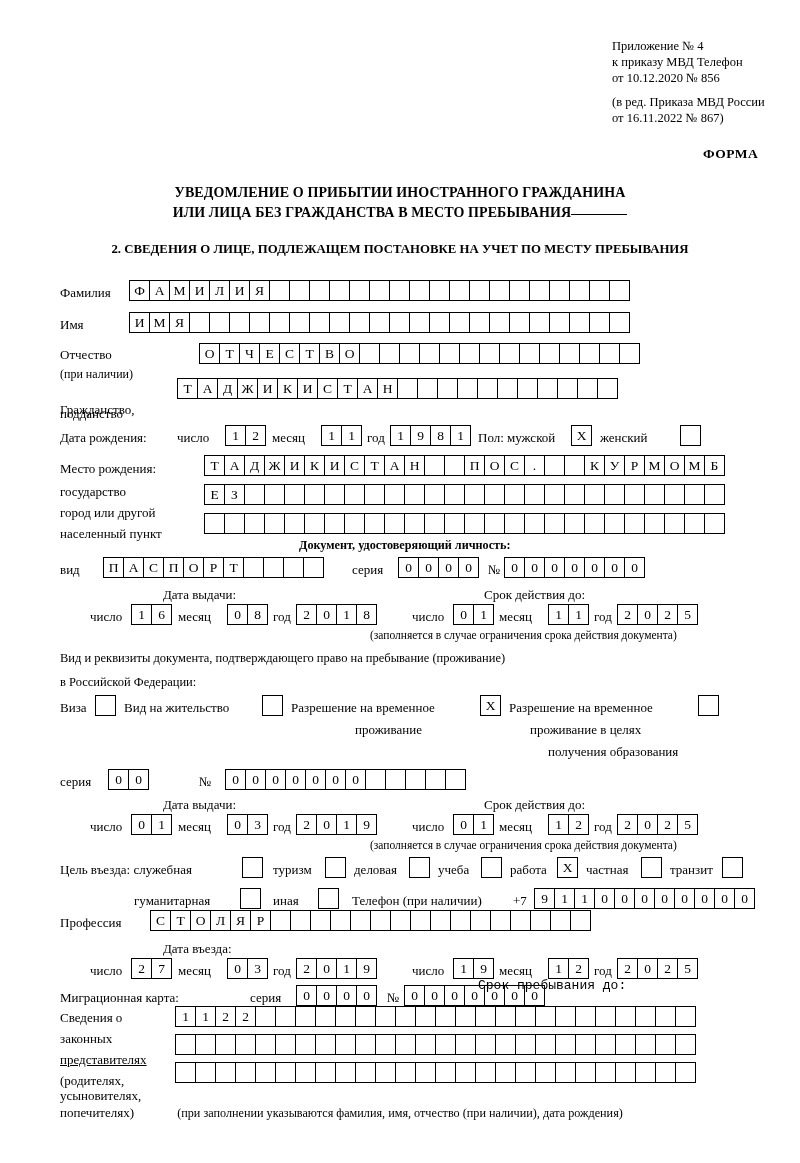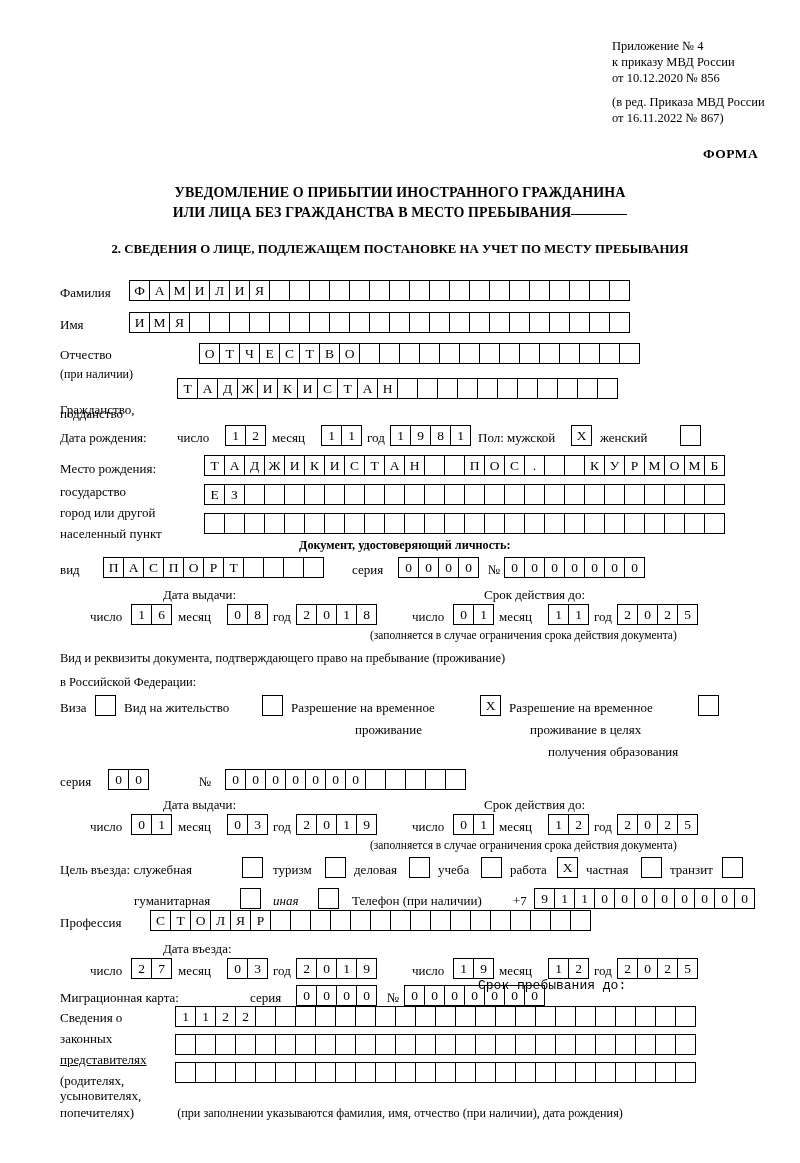--- a/index.html
+++ b/index.html
@@ -117,21 +117,21 @@
     font-size: 12.2px;
   }
 </style>
 </head>
 <body>
 
 <div class="page">
 
   <div class="hdr">
     <div>Приложение № 4</div>
-    <div>к приказу МВД России</div>
+    <div>к приказу МВД Телефон</div>
     <div>от 10.12.2020 № 856</div>
     <div class="gap"></div>
     <div>(в ред. Приказа МВД России</div>
     <div>от 16.11.2022 № 867)</div>
   </div>
   <div class="forma">ФОРМА</div>
 
   <div class="title">
     <span>УВЕДОМЛЕНИЕ О ПРИБЫТИИ ИНОСТРАННОГО ГРАЖДАНИНА</span><br>
     <span>ИЛИ ЛИЦА БЕЗ ГРАЖДАНСТВА В МЕСТО ПРЕБЫВАНИЯ</span><span class="ul"></span>
@@ -518,21 +518,21 @@
   <div class="box" id="purpose-study-box" style="left:481px; top:857px;"></div>
   <div class="lbl" style="left:510px; top:862px;">работа</div>
   <div class="box" id="purpose-work-box" style="left:557px; top:857px;">X</div>
   <div class="lbl" style="left:586px; top:862px;">частная</div>
   <div class="box" id="purpose-private-box" style="left:641px; top:857px;"></div>
   <div class="lbl" style="left:670px; top:862px;">транзит</div>
   <div class="box" id="purpose-transit-box" style="left:722px; top:857px;"></div>
 
   <div class="lbl" style="left:134px; top:893px;">гуманитарная</div>
   <div class="box" id="purpose-humanitarian-box" style="left:240px; top:888px;"></div>
-  <div class="lbl" style="left:273px; top:893px;font-style:italic;">иная</div>
+  <div class="lbl" style="left:273px; top:893px;">иная</div>
   <div class="box" id="purpose-other-box" style="left:318px; top:888px;"></div>
   <div class="lbl" style="left:352px; top:893px;">Телефон (при наличии)</div>
   <div class="lbl" style="left:513px; top:893px;">+7</div>
   <div class="cells" id="phone-cells" style="left:534px; top:888px;">
       <div class="cell">9</div>
       <div class="cell">1</div>
       <div class="cell">1</div>
       <div class="cell">0</div>
       <div class="cell">0</div>
       <div class="cell">0</div>

